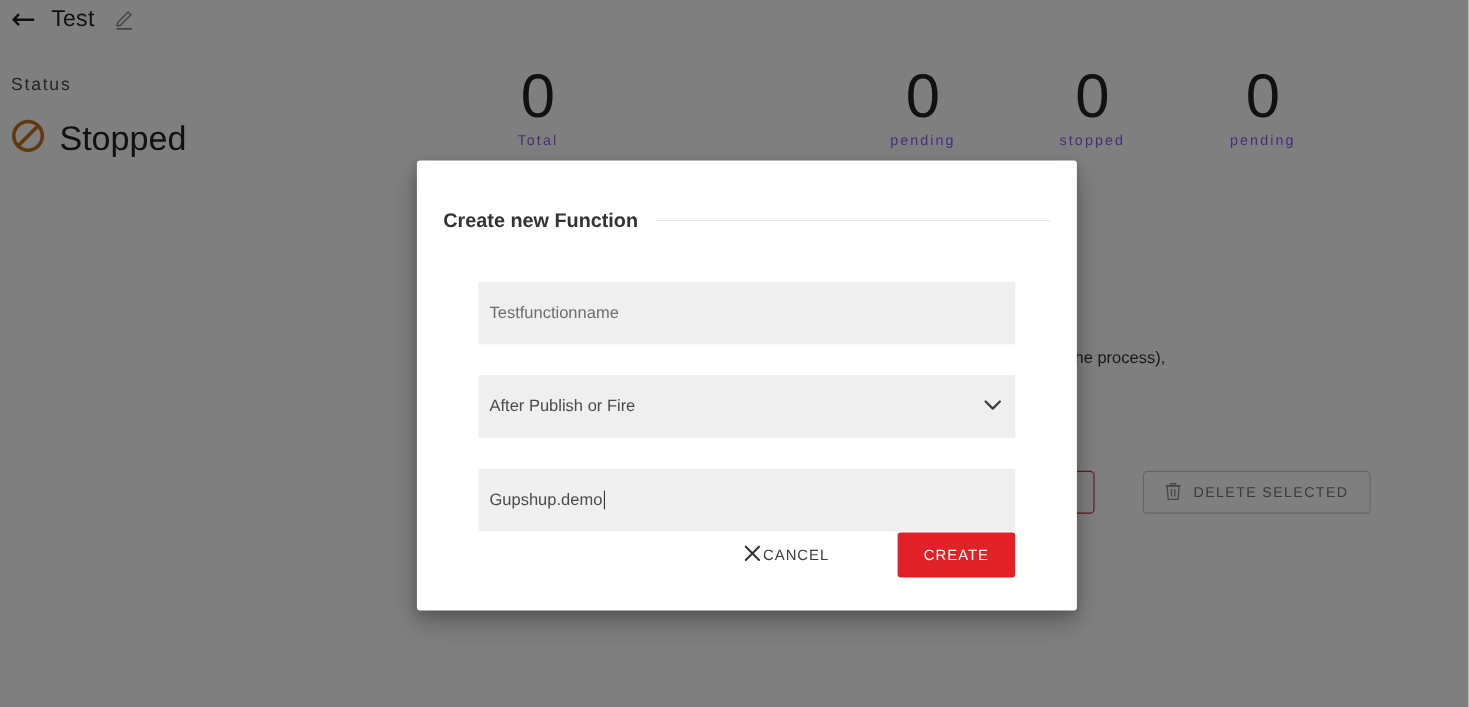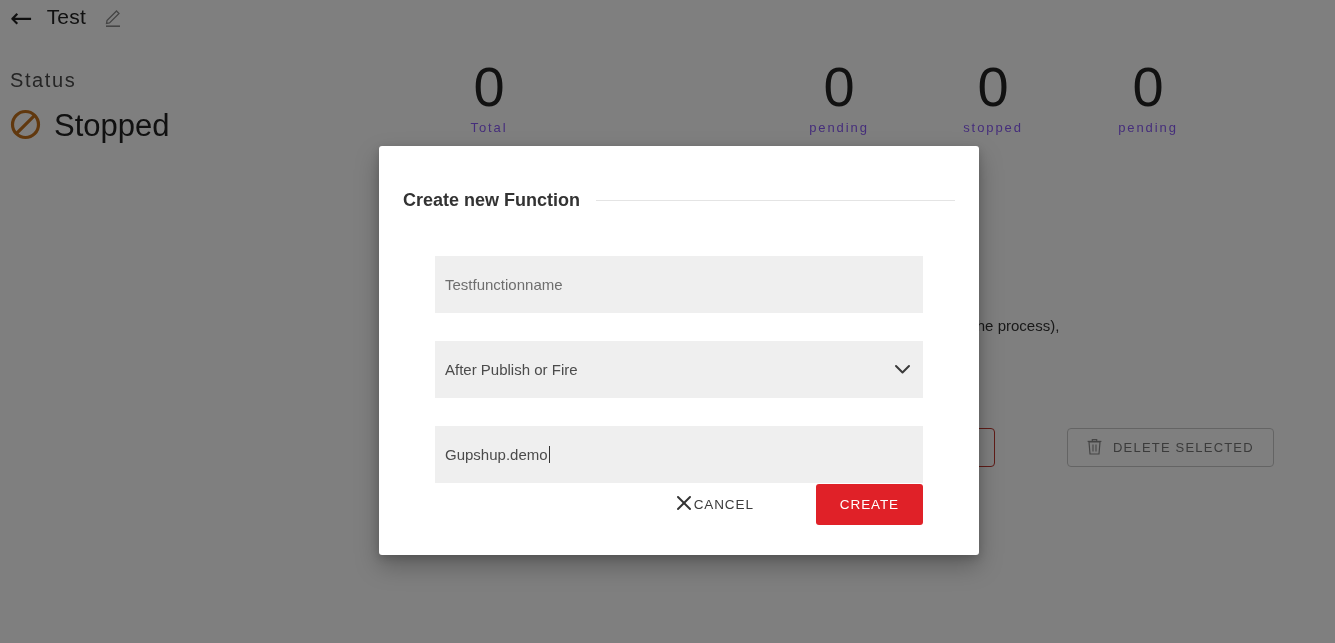--- a/index.html
+++ b/index.html
@@ -45,21 +45,21 @@
     font-weight: 400;
     letter-spacing: 0.2px;
   }
 
   .edit-icon { display: block; margin-left: 4px; margin-top: 4px; }
 
   .status-label {
     position: absolute;
     left: 10px;
     top: 69px;
-    font-size: 20px;
+    font-size: 16px;
     color: #4a4a4a;
     letter-spacing: 1.6px;
   }
 
   .status-row {
     position: absolute;
     left: 10px;
     top: 108px;
     display: flex;
     align-items: center;
@@ -112,21 +112,21 @@
     white-space: nowrap;
   }
 
   
   .bg-actions {
     position: absolute;
     left: 840px;
     top: 428px;
     display: flex;
     align-items: center;
-    gap: 72px;
+    gap: 44px;
   }
 
   .btn-outline-red {
     height: 39px;
     min-width: 155px;
     padding: 0 20px;
     border: 1px solid #c0392f;
     border-radius: 4px;
     background: transparent;
     color: #c0392f;

